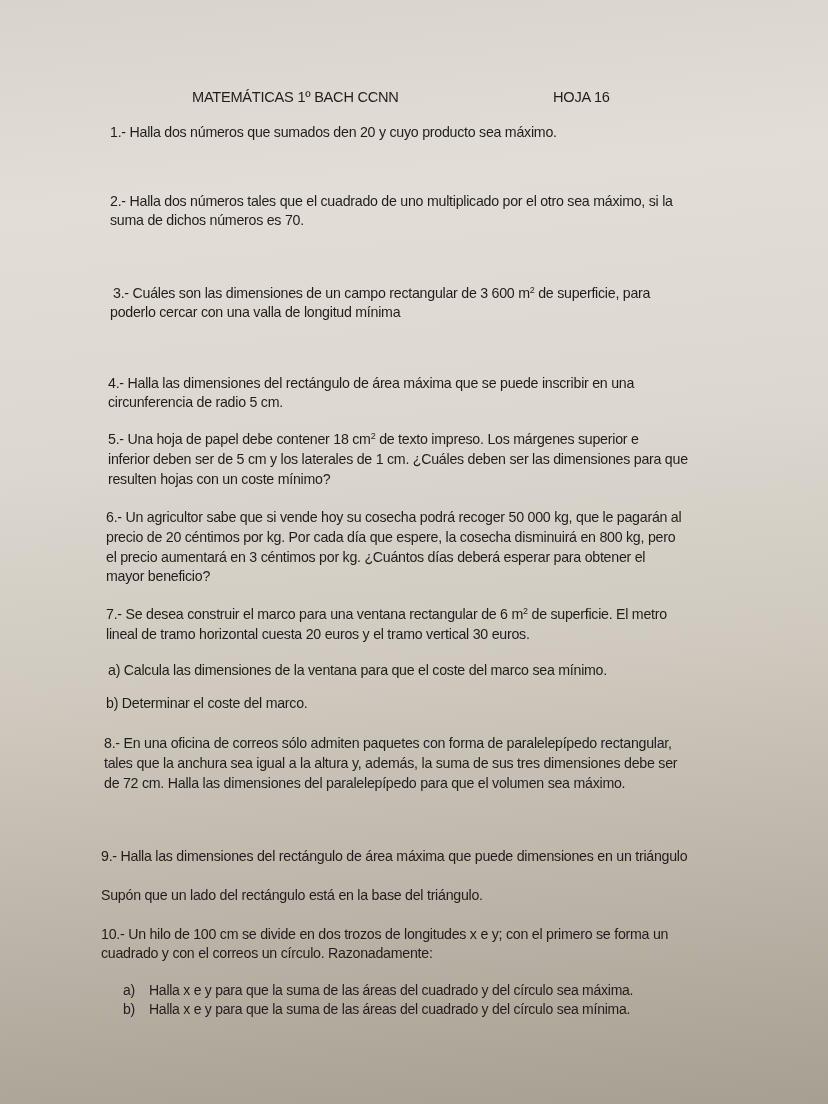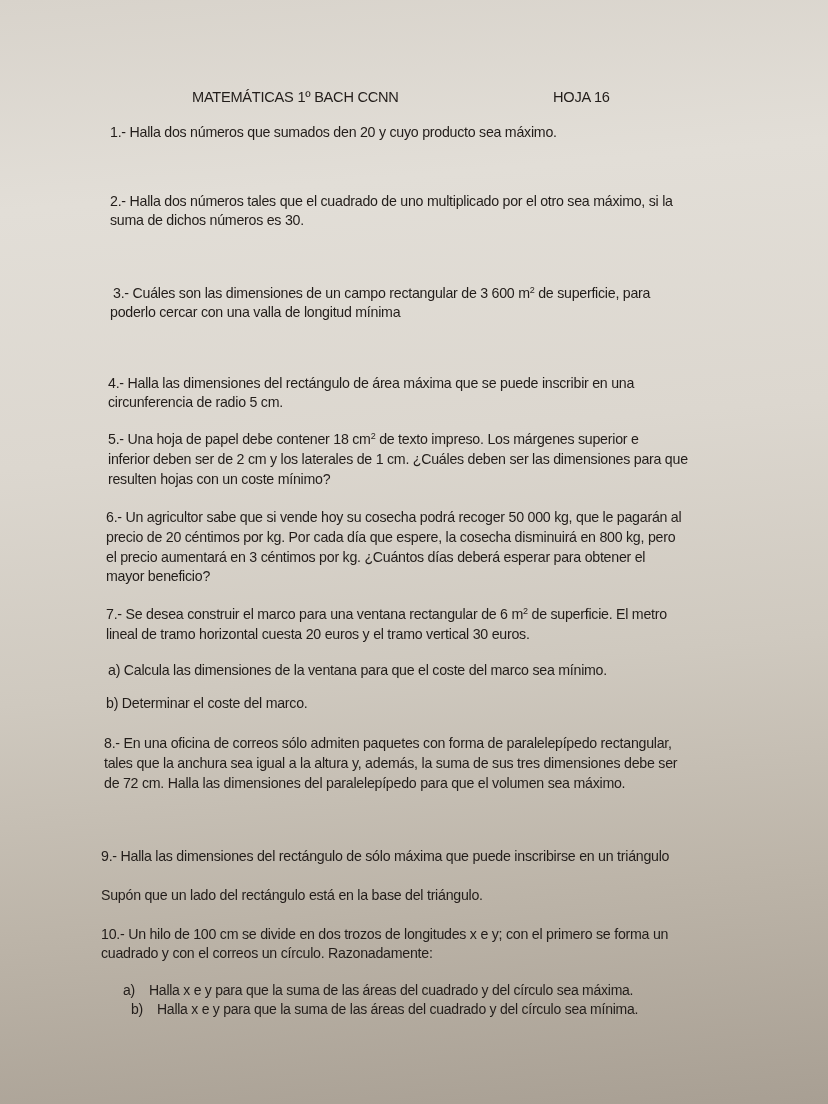--- a/index.html
+++ b/index.html
@@ -27,39 +27,39 @@
 
   <div class="txt" style="left:110px; top:123px;">
     <span>1.-</span>
     <span>Halla dos números que sumados den 20 y cuyo producto sea máximo.</span>
   </div>
 
   <div class="txt" style="left:110px; top:192px;">
     <span>2.-</span>
     <span>Halla dos números tales que el cuadrado de uno multiplicado por el otro sea máximo, si la</span>
   </div>
-  <div class="txt" style="left:110px; top:211px;">suma de dichos números es 30.</div>
+  <div class="txt" style="left:110px; top:211px;">suma de dichos números es 70.</div>
 
   <div class="txt" style="left:113px; top:284px;">
     <span>3.-</span>
     <span>Cuáles son las dimensiones de un campo rectangular de 3 600 m</span><sup>2</sup><span> de superficie, para</span>
   </div>
   <div class="txt" style="left:110px; top:303px;">poderlo cercar con una valla de longitud mínima</div>
 
   <div class="txt" style="left:108px; top:374px;">
     <span>4.-</span>
     <span>Halla las dimensiones del rectángulo de área máxima que se puede inscribir en una</span>
   </div>
   <div class="txt" style="left:108px; top:393px;">circunferencia de radio 5 cm.</div>
 
   <div class="txt" style="left:108px; top:430px;">
     <span>5.-</span>
     <span>Una hoja de papel debe contener 18 cm</span><sup>2</sup><span> de texto impreso. Los márgenes superior e</span>
   </div>
-  <div class="txt" style="left:108px; top:450px;">inferior deben ser de 2 cm y los laterales de 1 cm. ¿Cuáles deben ser las dimensiones para que</div>
+  <div class="txt" style="left:108px; top:450px;">inferior deben ser de 5 cm y los laterales de 1 cm. ¿Cuáles deben ser las dimensiones para que</div>
   <div class="txt" style="left:108px; top:470px;">resulten hojas con un coste mínimo?</div>
 
   <div class="txt" style="left:106px; top:508px;">
     <span>6.-</span>
     <span>Un agricultor sabe que si vende hoy su cosecha podrá recoger 50 000 kg, que le pagarán al</span>
   </div>
   <div class="txt" style="left:106px; top:528px;">precio de 20 céntimos por kg. Por cada día que espere, la cosecha disminuirá en 800 kg, pero</div>
   <div class="txt" style="left:106px; top:548px;">el precio aumentará en 3 céntimos por kg. ¿Cuántos días deberá esperar para obtener el</div>
   <div class="txt" style="left:106px; top:567px;">mayor beneficio?</div>
 
@@ -79,29 +79,29 @@
 
   <div class="txt" style="left:104px; top:734px;">
     <span>8.-</span>
     <span>En una oficina de correos sólo admiten paquetes con forma de paralelepípedo rectangular,</span>
   </div>
   <div class="txt" style="left:104px; top:754px;">tales que la anchura sea igual a la altura y, además, la suma de sus tres dimensiones debe ser</div>
   <div class="txt" style="left:104px; top:774px;">de 72 cm. Halla las dimensiones del paralelepípedo para que el volumen sea máximo.</div>
 
   <div class="txt" style="left:101px; top:847px;">
     <span>9.-</span>
-    <span>Halla las dimensiones del rectángulo de sólo máxima que puede inscribirse en un triángulo</span>
+    <span>Halla las dimensiones del rectángulo de área máxima que puede dimensiones en un triángulo</span>
   </div>
   <div class="txt" style="left:101px; top:886px;">Supón que un lado del rectángulo está en la base del triángulo.</div>
 
   <div class="txt" style="left:101px; top:925px;">
     <span>10.-</span>
     <span>Un hilo de 100 cm se divide en dos trozos de longitudes x e y; con el primero se forma un</span>
   </div>
   <div class="txt" style="left:101px; top:944px;">cuadrado y con el correos un círculo. Razonadamente:</div>
   <div class="sub" style="left:123px; top:981px;">
     <span class="lbl">a)</span><span>Halla x e y para que la suma de las áreas del cuadrado y del círculo sea máxima.</span>
   </div>
-  <div class="sub" style="left:123px; top:1000px;margin-left:8px;">
+  <div class="sub" style="left:123px; top:1000px;">
     <span class="lbl">b)</span><span>Halla x e y para que la suma de las áreas del cuadrado y del círculo sea mínima.</span>
   </div>
 
 </div>
 
 </body></html>

